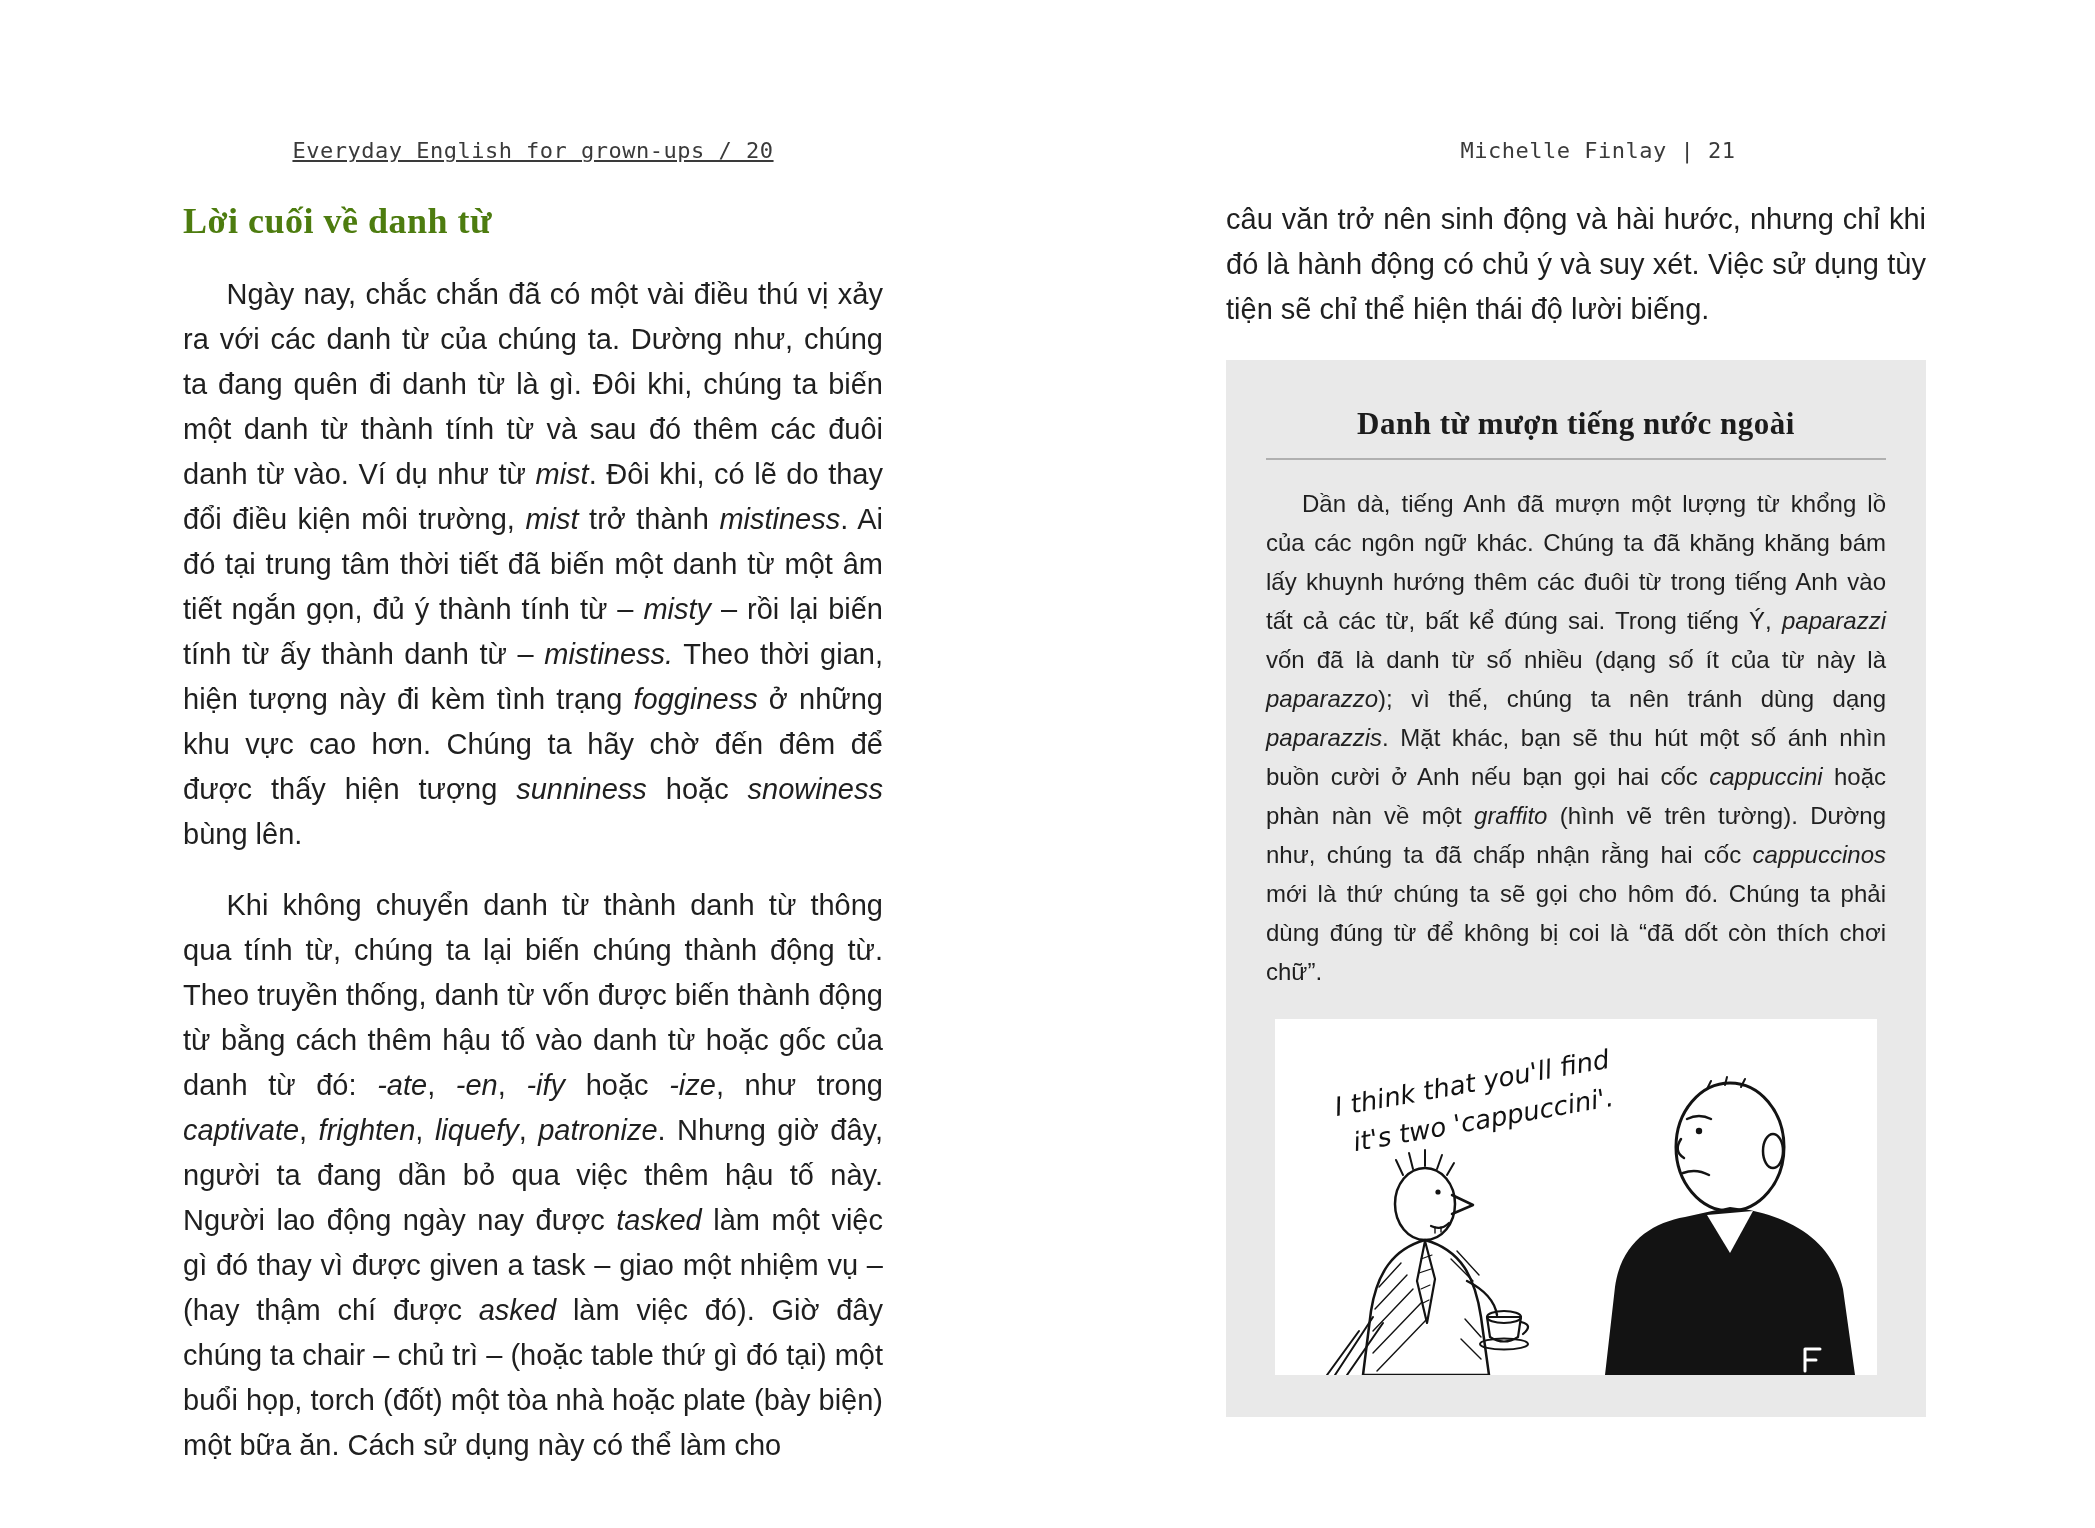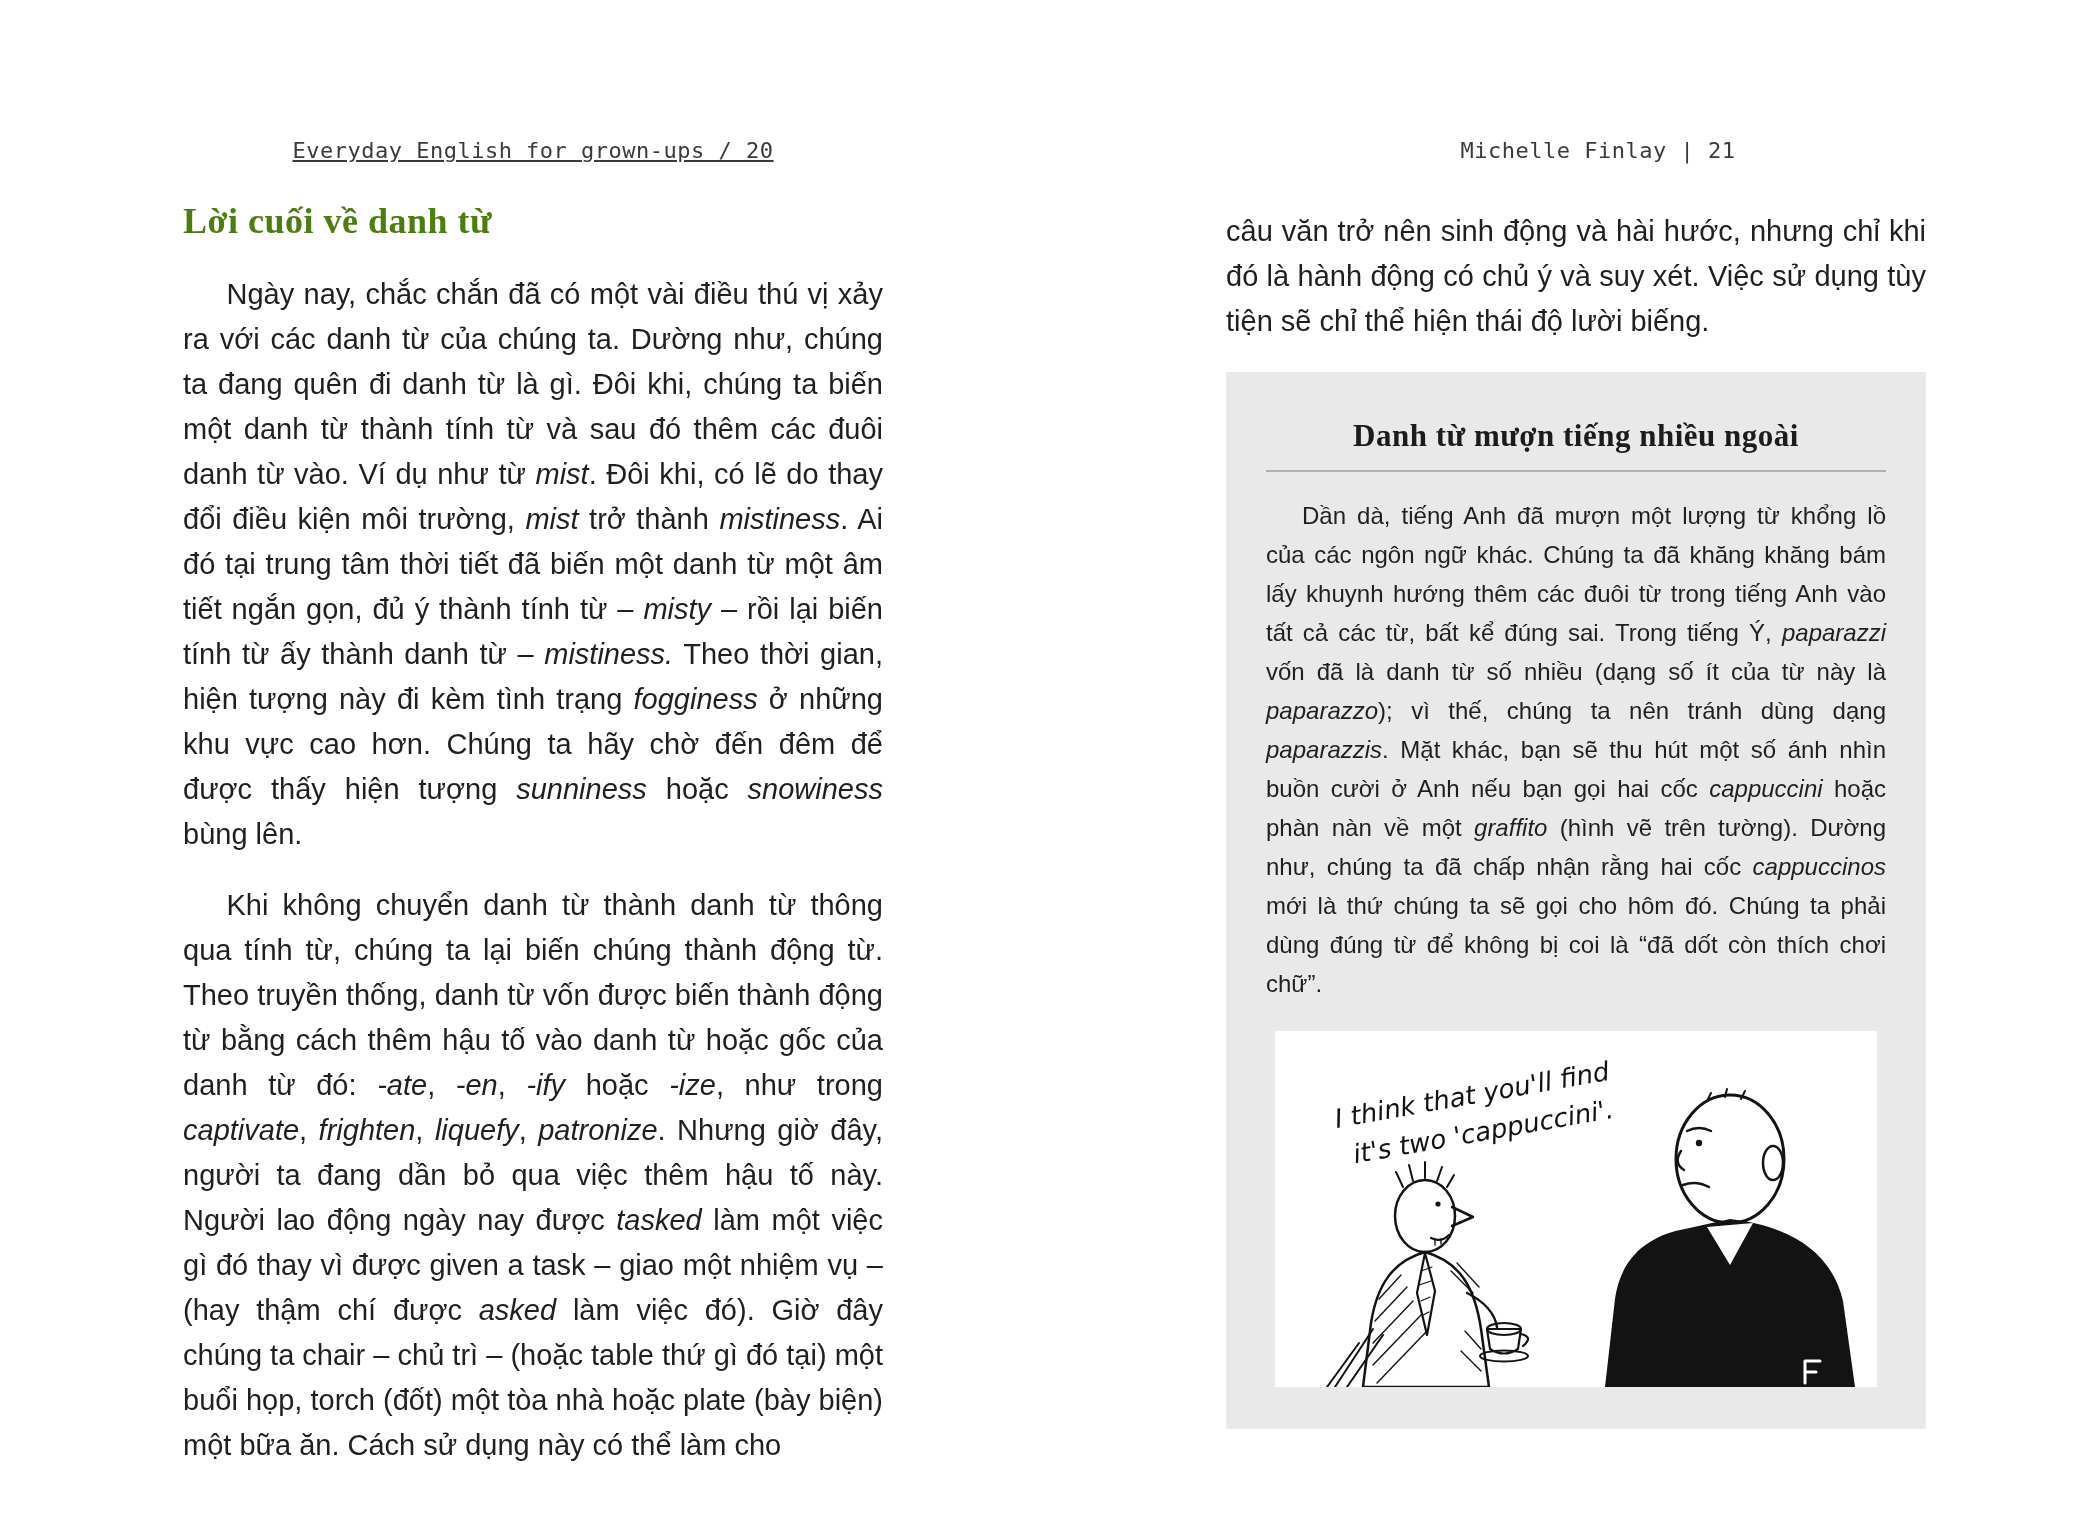--- a/index.html
+++ b/index.html
@@ -23,21 +23,21 @@
     white-space:nowrap;
   }
   .header-left  { left:183px;text-decoration:underline; }
   .header-right { left:1248px; }
 
   .col {
     position:absolute;
     width:700px;
   }
   .col-left  { left:183px;  top:200px; }
-  .col-right { left:1226px; top:209px; }
+  .col-right { left:1226px; top:197px; }
 
   .page-title {
     font-family:"Liberation Serif", serif;
     font-weight:700;
     font-size:36px;
     color:#4d7c0f;
     margin:0 0 30px 0;
     letter-spacing:0.5px;
   }
   .body-par {
@@ -108,21 +108,21 @@
 
     <p class="body-par"><span>Ngày nay, chắc chắn đã có một vài điều thú vị xảy ra với các danh từ của chúng ta. Dường như, chúng ta đang quên đi danh từ là gì. Đôi khi, chúng ta biến một danh từ thành tính từ và sau đó thêm các đuôi danh từ vào. Ví dụ như từ </span><em>mist</em><span>. Đôi khi, có lẽ do thay đổi điều kiện môi trường, </span><em>mist</em><span> trở thành </span><em>mistiness</em><span>. Ai đó tại trung tâm thời tiết đã biến một danh từ một âm tiết ngắn gọn, đủ ý thành tính từ – </span><em>misty</em><span> – rồi lại biến tính từ ấy thành danh từ – </span><em>mistiness.</em><span> Theo thời gian, hiện tượng này đi kèm tình trạng </span><em>fogginess</em><span> ở những khu vực cao hơn. Chúng ta hãy chờ đến đêm để được thấy hiện tượng </span><em>sunniness</em><span> hoặc </span><em>snowiness</em><span> bùng lên.</span></p>
 
     <p class="body-par"><span>Khi không chuyển danh từ thành danh từ thông qua tính từ, chúng ta lại biến chúng thành động từ. Theo truyền thống, danh từ vốn được biến thành động từ bằng cách thêm hậu tố vào danh từ hoặc gốc của danh từ đó: </span><em>-ate</em><span>, </span><em>-en</em><span>, </span><em>-ify</em><span> hoặc </span><em>-ize</em><span>, như trong </span><em>captivate</em><span>, </span><em>frighten</em><span>, </span><em>liquefy</em><span>, </span><em>patronize</em><span>. Nhưng giờ đây, người ta đang dần bỏ qua việc thêm hậu tố này. Người lao động ngày nay được </span><em>tasked</em><span> làm một việc gì đó thay vì được given a task – giao một nhiệm vụ – (hay thậm chí được </span><em>asked</em><span> làm việc đó). Giờ đây chúng ta chair – chủ trì – (hoặc table thứ gì đó tại) một buổi họp, torch (đốt) một tòa nhà hoặc plate (bày biện) một bữa ăn. Cách sử dụng này có thể làm cho</span></p>
   </div>
 
   <div class="col col-right">
     <p class="body-par no-indent"><span>câu văn trở nên sinh động và hài hước, nhưng chỉ khi đó là hành động có chủ ý và suy xét. Việc sử dụng tùy tiện sẽ chỉ thể hiện thái độ lười biếng.</span></p>
 
     <div class="noun-box">
-      <h2 class="box-title">Danh từ mượn tiếng nhiều ngoài</h2>
+      <h2 class="box-title">Danh từ mượn tiếng nước ngoài</h2>
 
       <hr class="box-divider">
 
       <p class="box-par"><span>Dần dà, tiếng Anh đã mượn một lượng từ khổng lồ của các ngôn ngữ khác. Chúng ta đã khăng khăng bám lấy khuynh hướng thêm các đuôi từ trong tiếng Anh vào tất cả các từ, bất kể đúng sai. Trong tiếng Ý, </span><em>paparazzi</em><span> vốn đã là danh từ số nhiều (dạng số ít của từ này là </span><em>paparazzo</em><span>); vì thế, chúng ta nên tránh dùng dạng </span><em>paparazzis</em><span>. Mặt khác, bạn sẽ thu hút một số ánh nhìn buồn cười ở Anh nếu bạn gọi hai cốc </span><em>cappuccini</em><span> hoặc phàn nàn về một </span><em>graffito</em><span> (hình vẽ trên tường). Dường như, chúng ta đã chấp nhận rằng hai cốc </span><em>cappuccinos</em><span> mới là thứ chúng ta sẽ gọi cho hôm đó. Chúng ta phải dùng đúng từ để không bị coi là “đã dốt còn thích chơi chữ”.</span></p>
 
       <div class="cartoon-frame">
         <svg viewBox="0 0 602 356" width="602" height="356">
 
           <g transform="rotate(-10 170 90)">
             <text class="cartoon-caption-text" x="62" y="78">I think that you'll find</text>

